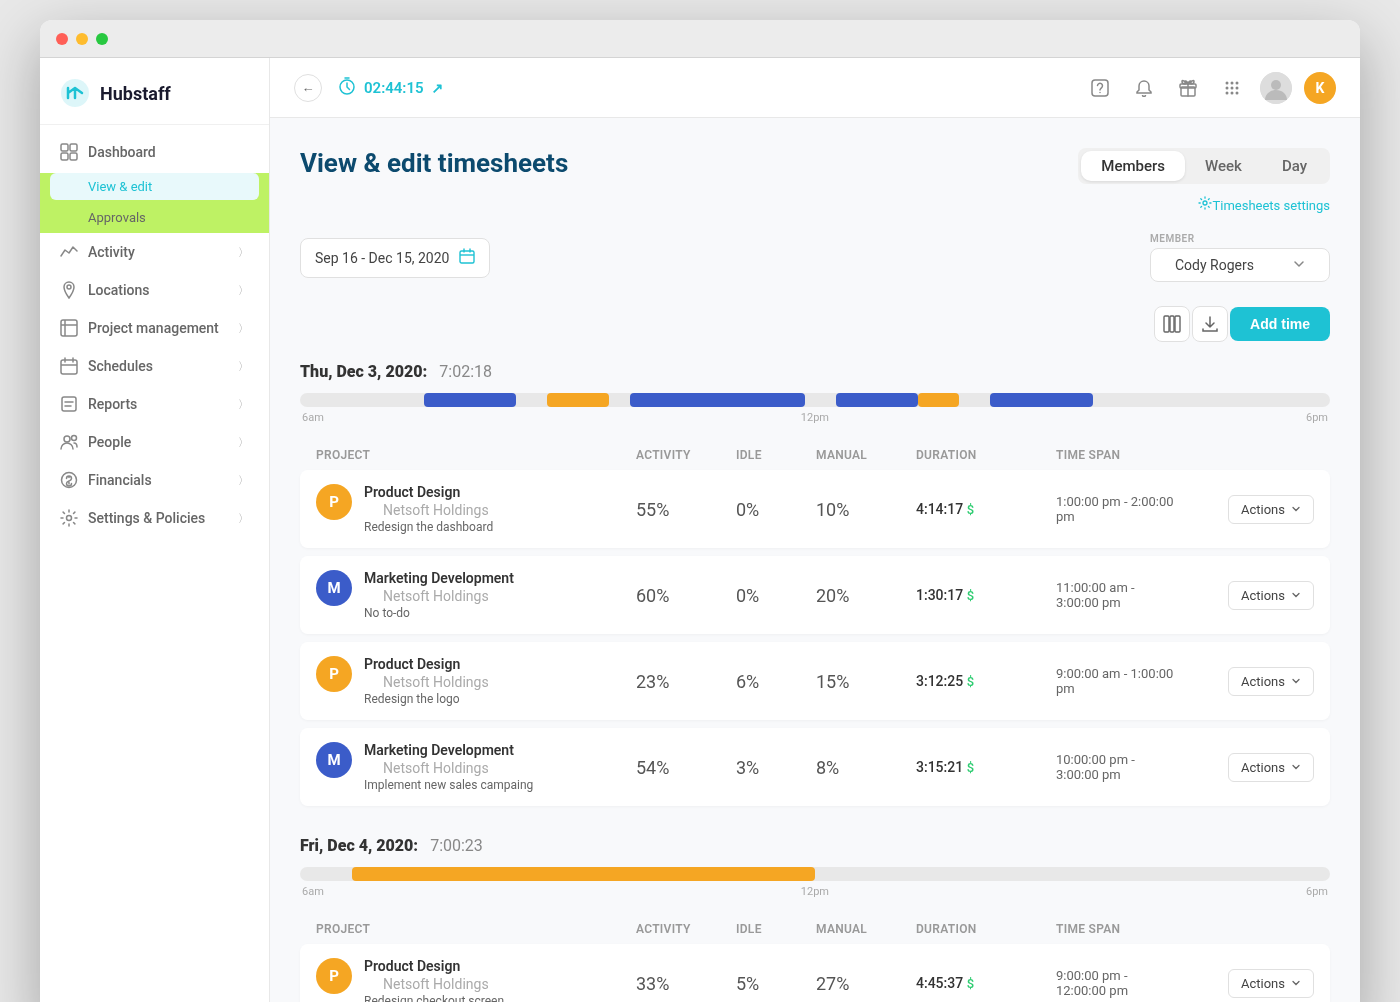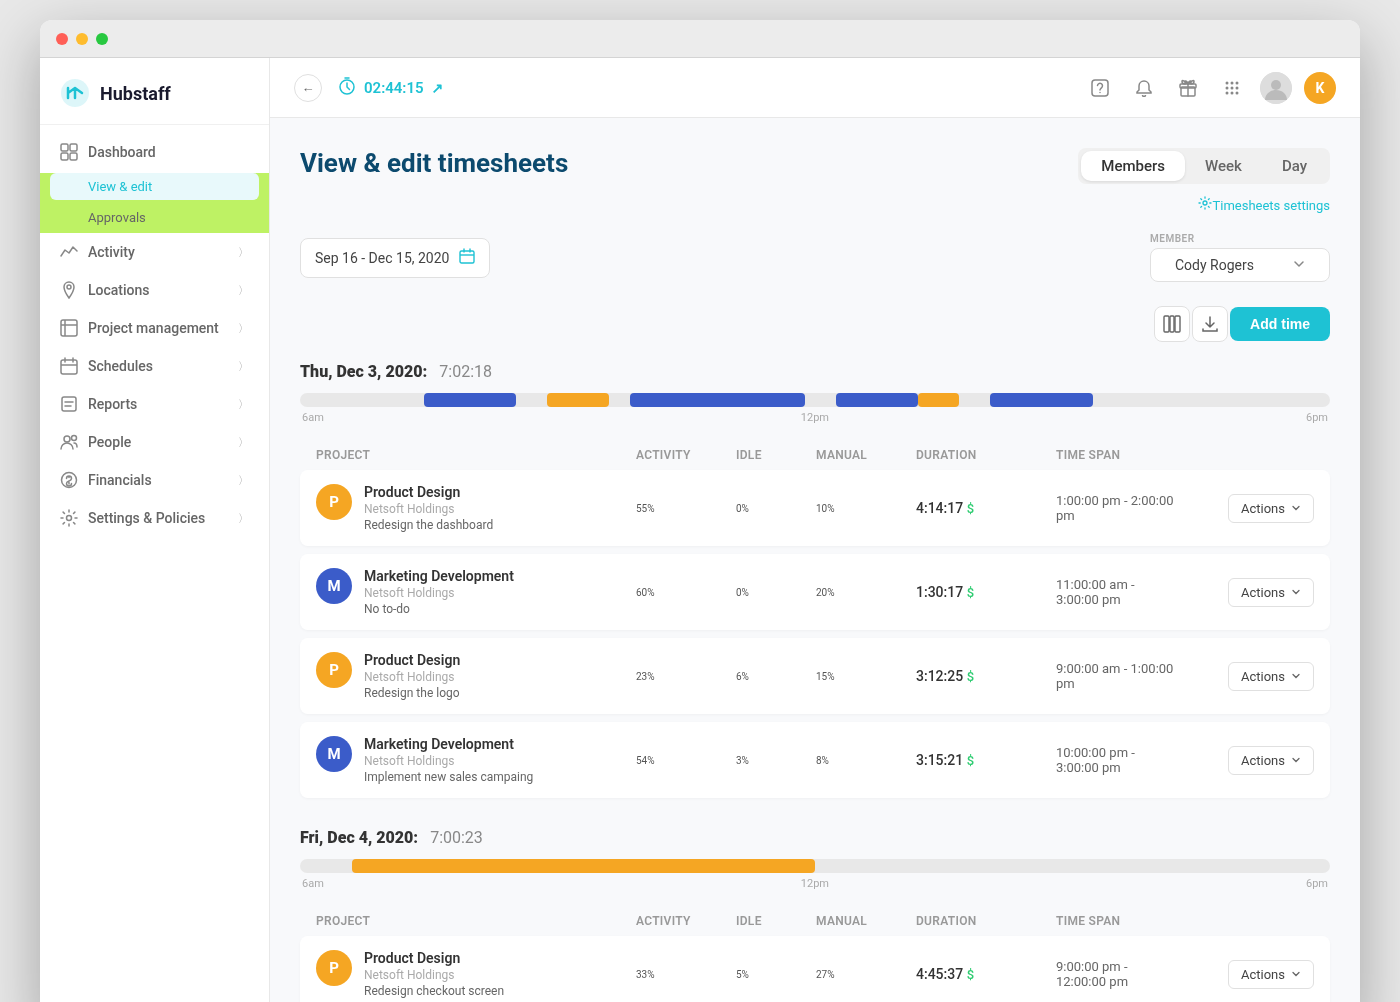--- a/index.html
+++ b/index.html
@@ -371,23 +371,23 @@
       justify-content: center;
       color: #fff;
       font-size: 15px;
       font-weight: 700;
       flex-shrink: 0;
     }
     .project-avatar.orange { background: #f5a623; }
     .project-avatar.blue { background: #3b5cc9; }
     .project-details { display: flex; flex-direction: column; gap: 2px; }
     .project-name { font-size: 14px; font-weight: 600; color: #333; }
-    .project-company { font-size: 12px; color: #aaa; }
+    .project-company { font-size: 14px; color: #aaa; margin-left: 19px; }
     .project-task { font-size: 12px; color: #666; }
-    .cell { font-size: 10px; color: #555; }
+    .cell { font-size: 18px; color: #555; }
     .duration-cell { font-size: 14px; color: #333; font-weight: 500; }
     .duration-cell .dollar { color: #2ecc71; font-size: 13px; }
     .timespan-cell { font-size: 13px; color: #666; }
     .actions-btn {
       display: flex;
       align-items: center;
       gap: 6px;
       border: 1px solid #e0e0e0;
       border-radius: 6px;
       padding: 6px 12px;

